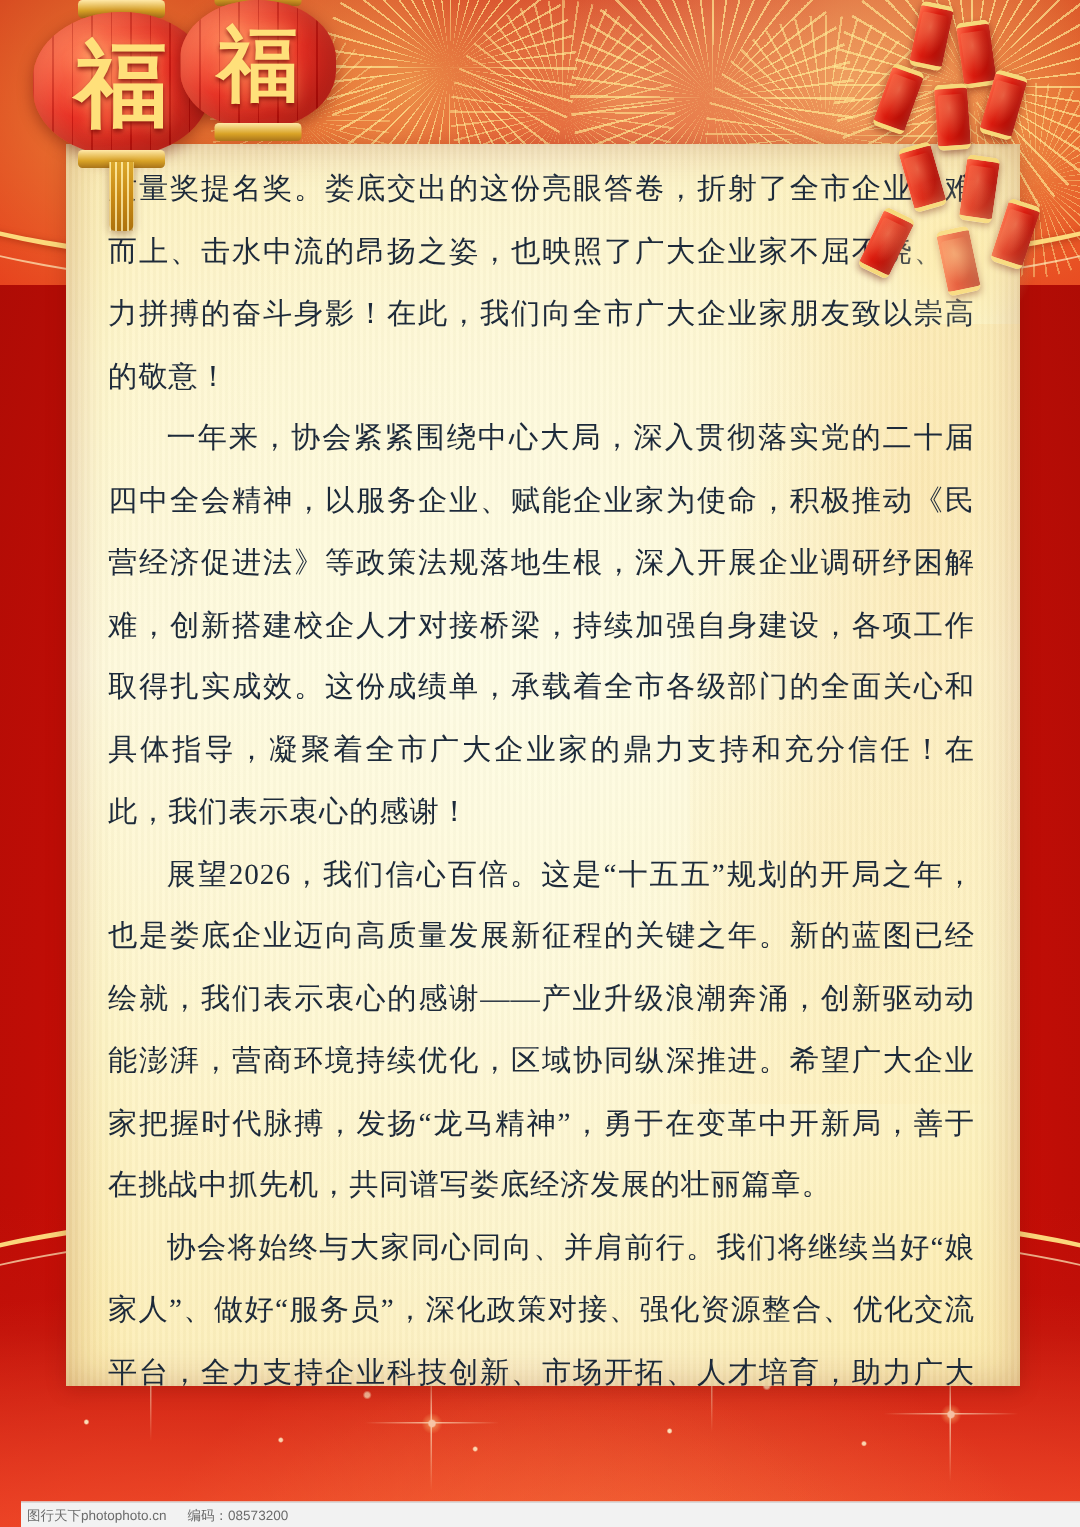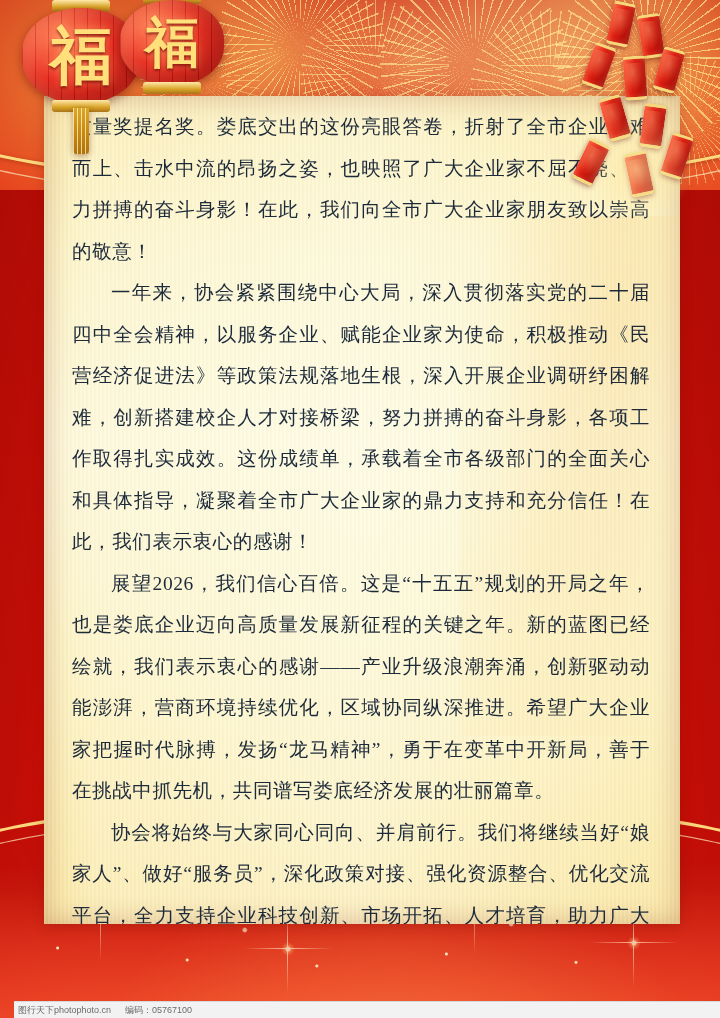--- a/index.html
+++ b/index.html
@@ -363,24 +363,24 @@
     <div class="cracker cr10">
         <span></span>
       </div>
     <div class="cracker-glow"></div>
   </div>
 
   <div class="paper">
     <div class="paper-watermark"></div>
     <div class="article">
       <p>质量奖提名奖。娄底交出的这份亮眼答卷，折射了全市企业迎难而上、击水中流的昂扬之姿，也映照了广大企业家不屈不挠、努力拼搏的奋斗身影！在此，我们向全市广大企业家朋友致以崇高的敬意！</p>
-      <p class="indent">一年来，协会紧紧围绕中心大局，深入贯彻落实党的二十届四中全会精神，以服务企业、赋能企业家为使命，积极推动《民营经济促进法》等政策法规落地生根，深入开展企业调研纾困解难，创新搭建校企人才对接桥梁，努力拼搏的奋斗身影，各项工作取得扎实成效。这份成绩单，承载着全市各级部门的全面关心和具体指导，凝聚着全市广大企业家的鼎力支持和充分信任！在此，我们表示衷心的感谢！</p>
+      <p class="indent">一年来，协会紧紧围绕中心大局，深入贯彻落实党的二十届四中全会精神，以服务企业、赋能企业家为使命，积极推动《民营经济促进法》等政策法规落地生根，深入开展企业调研纾困解难，创新搭建校企人才对接桥梁，持续加强自身建设，各项工作取得扎实成效。这份成绩单，承载着全市各级部门的全面关心和具体指导，凝聚着全市广大企业家的鼎力支持和充分信任！在此，我们表示衷心的感谢！</p>
       <p class="indent">展望2026，我们信心百倍。这是“十五五”规划的开局之年，也是娄底企业迈向高质量发展新征程的关键之年。新的蓝图已经绘就，我们表示衷心的感谢——产业升级浪潮奔涌，创新驱动动能澎湃，营商环境持续优化，区域协同纵深推进。希望广大企业家把握时代脉搏，发扬“龙马精神”，勇于在变革中开新局，善于在挑战中抓先机，共同谱写娄底经济发展的壮丽篇章。</p>
       <p class="indent">协会将始终与大家同心同向、并肩前行。我们将继续当好“娘家人”、做好“服务员”，深化政策对接、强化资源整合、优化交流平台，全力支持企业科技创新、市场开拓、人才培育，助力广大企业家在新时代浪潮中乘风破浪、基业长</p>
     </div>
   </div>
 
   <div class="credit">
     <span>图行天下photophoto.cn</span>
-    <span>编码：05767100</span>
+    <span>编码：08573200</span>
   </div>
 
 </div>
 
 </body></html>

